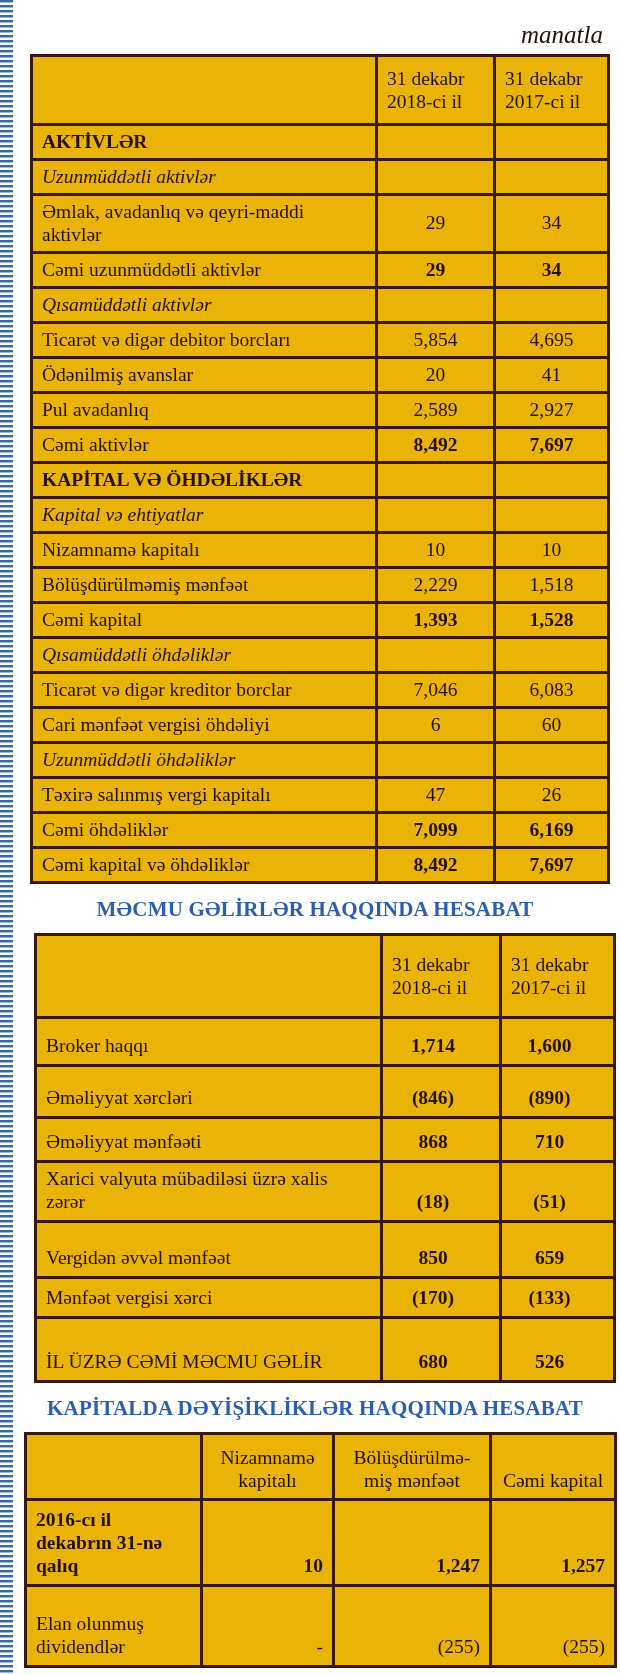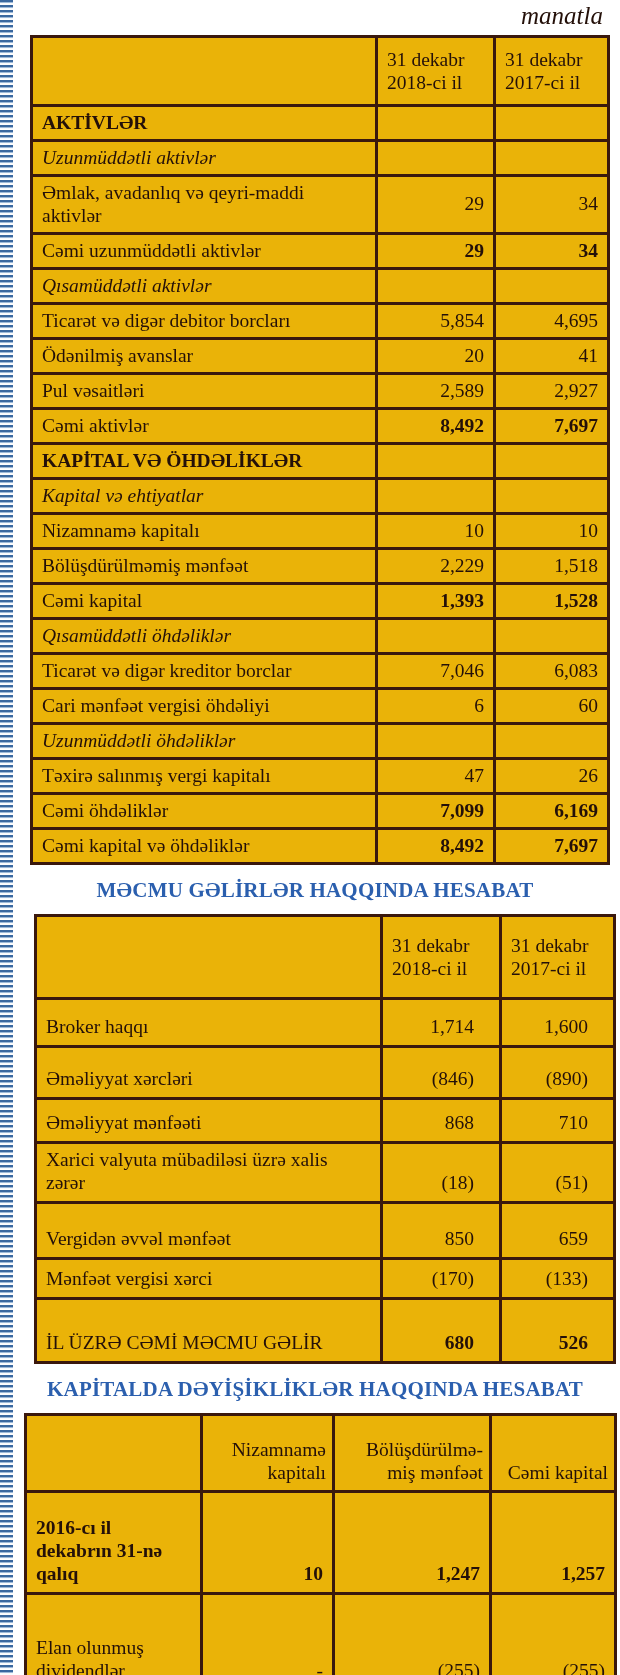--- a/index.html
+++ b/index.html
@@ -21,63 +21,63 @@
     background:repeating-linear-gradient(180deg,
       #39679f 0px,#39679f 2px,
       #9db9d8 2px,#9db9d8 3px,
       #f4f7fb 3px,#ffffff 5px);
   }
   .content{position:absolute;left:0;top:0;width:620px;}
   .currency-note{
     text-align:right;
     font-style:italic;
     font-size:25px;
-    padding:2px 17px 5px 0;
+    padding:21px 17px 5px 0;
     line-height:1.1;
   }
   table{border-collapse:collapse;table-layout:fixed;background:#eab308;}
   td{
     border:3px solid var(--border);
     font-size:19.5px;
     line-height:1.18;
     white-space:pre-line;
     padding:4px 9px 5px 9px;
     overflow:hidden;
   }
   .b{font-weight:bold;}
   .i{font-style:italic;}
   
   .t1{margin-left:30px;width:577px;}
   .t1 .hd td{padding:7px 9px;height:52px;vertical-align:middle;}
-  .t1 td.num{text-align:right;}
+  .t1 td.num{text-align:center;}
   
   .sec-title{
     color:var(--accent_blue);
     font-weight:bold;
     font-size:21px;
     text-align:center;
     margin:13px 0 11px 10px;
     letter-spacing:0.2px;
   }
   
   .t2{margin-left:34px;width:579px;}
   .t2 td{vertical-align:bottom;padding:4px 25px 7px 9px;}
   .t2 .hd td{vertical-align:middle;height:66px;padding:7px 9px;}
-  .t2 td.num{text-align:right;}
+  .t2 td.num{text-align:center;font-weight:bold;}
   .r-broker td{height:34px;}
   .r-xerc td{height:38px;margin-top:10px;}
   .r-menf td{height:30px;}
   .r-xarici td{height:46px;}
   .r-vergiden td{height:42px;}
   .r-vergisi td{height:26px;}
   .r-final td{height:50px;}
   
   .t3{margin-left:24px;width:590px;}
-  .t3 td{vertical-align:bottom;padding:20px 9px 7px 9px;}
-  .t3 .hd td{height:48px;text-align:right;padding:20px 6px 6px 6px;}
+  .t3 td{vertical-align:bottom;padding:4px 9px 7px 9px;}
+  .t3 .hd td{height:48px;text-align:center;padding:9px 6px 6px 6px;}
   .t3 td.num{text-align:right;}
   .t3 .r1 td{height:72px;}
   .t3 .r2 td{height:67px;}
 </style>
 </head>
 <body>
 
 <div class="stripe"></div>
 
 <div class="content">
@@ -128,21 +128,21 @@
           <td>Ticarət və digər debitor borcları</td>
           <td class="num">5,854</td>
           <td class="num">4,695</td>
         </tr>
     <tr>
           <td>Ödənilmiş avanslar</td>
           <td class="num">20</td>
           <td class="num">41</td>
         </tr>
     <tr>
-          <td>Pul vəsaitləri</td>
+          <td>Pul avadanlıq</td>
           <td class="num">2,589</td>
           <td class="num">2,927</td>
         </tr>
     <tr>
           <td>Cəmi aktivlər</td>
           <td class="num b">8,492</td>
           <td class="num b">7,697</td>
         </tr>
     <tr>
           <td class="b">KAPİTAL VƏ ÖHDƏLİKLƏR</td>

